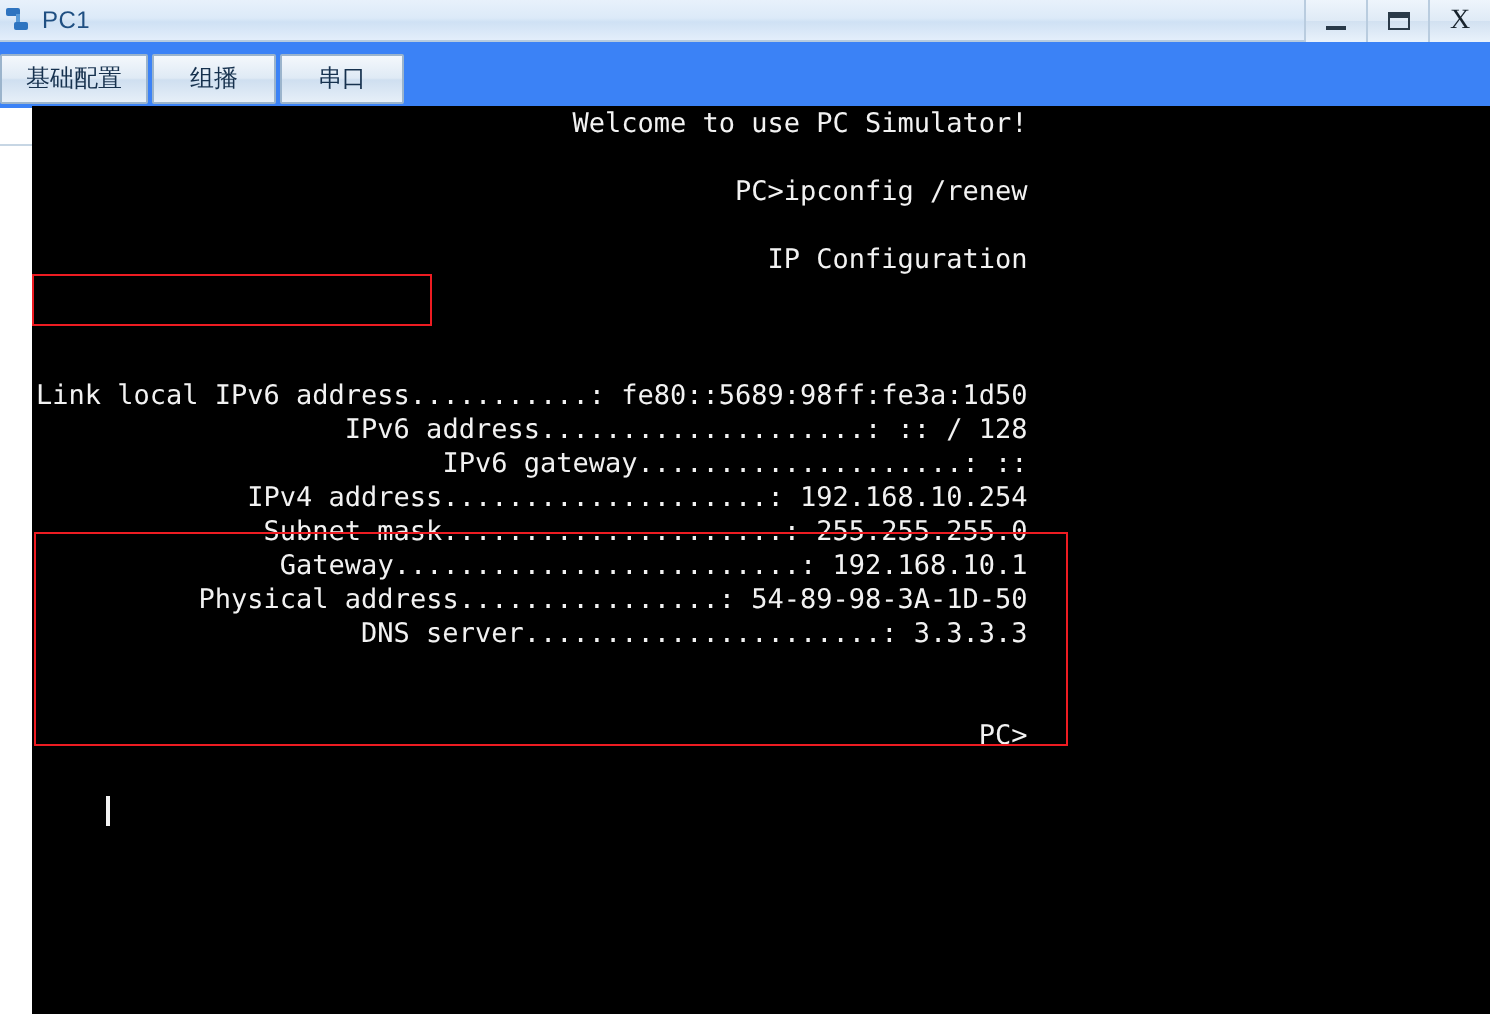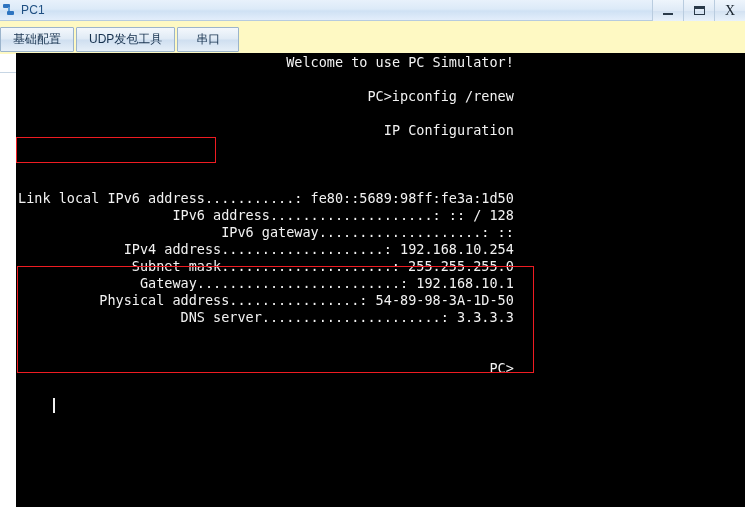--- a/index.html
+++ b/index.html
@@ -96,21 +96,21 @@
     font-size: 14px;
     line-height: 14px;
     color: #17222c;
   }
 
   
   #tabbar {
     position: absolute;
     left: 0; top: 21px;
     width: 745px; height: 33px;
-    background: #fef9c3;
+    background: #3b82f6;
     box-sizing: border-box;
   }
   #tabstrip {
     position: absolute;
     left: 0; top: 2px;
     display: flex;
     align-items: flex-end;
     height: 29px;
   }
   .tab {
@@ -237,21 +237,21 @@
       </div>
     </div>
   </div>
 
   <div id="tabbar">
     <div id="tabstrip">
       <div class="tab">
         <span>基础配置</span>
       </div>
       <div class="tab">
-        <span>UDP发包工具</span>
+        <span>组播</span>
       </div>
       <div class="tab">
         <span>串口</span>
       </div>
     </div>
     <div id="tab-underline"></div>
   </div>
 
   <div id="terminal">
     <pre id="term-text">Welcome to use PC Simulator!

